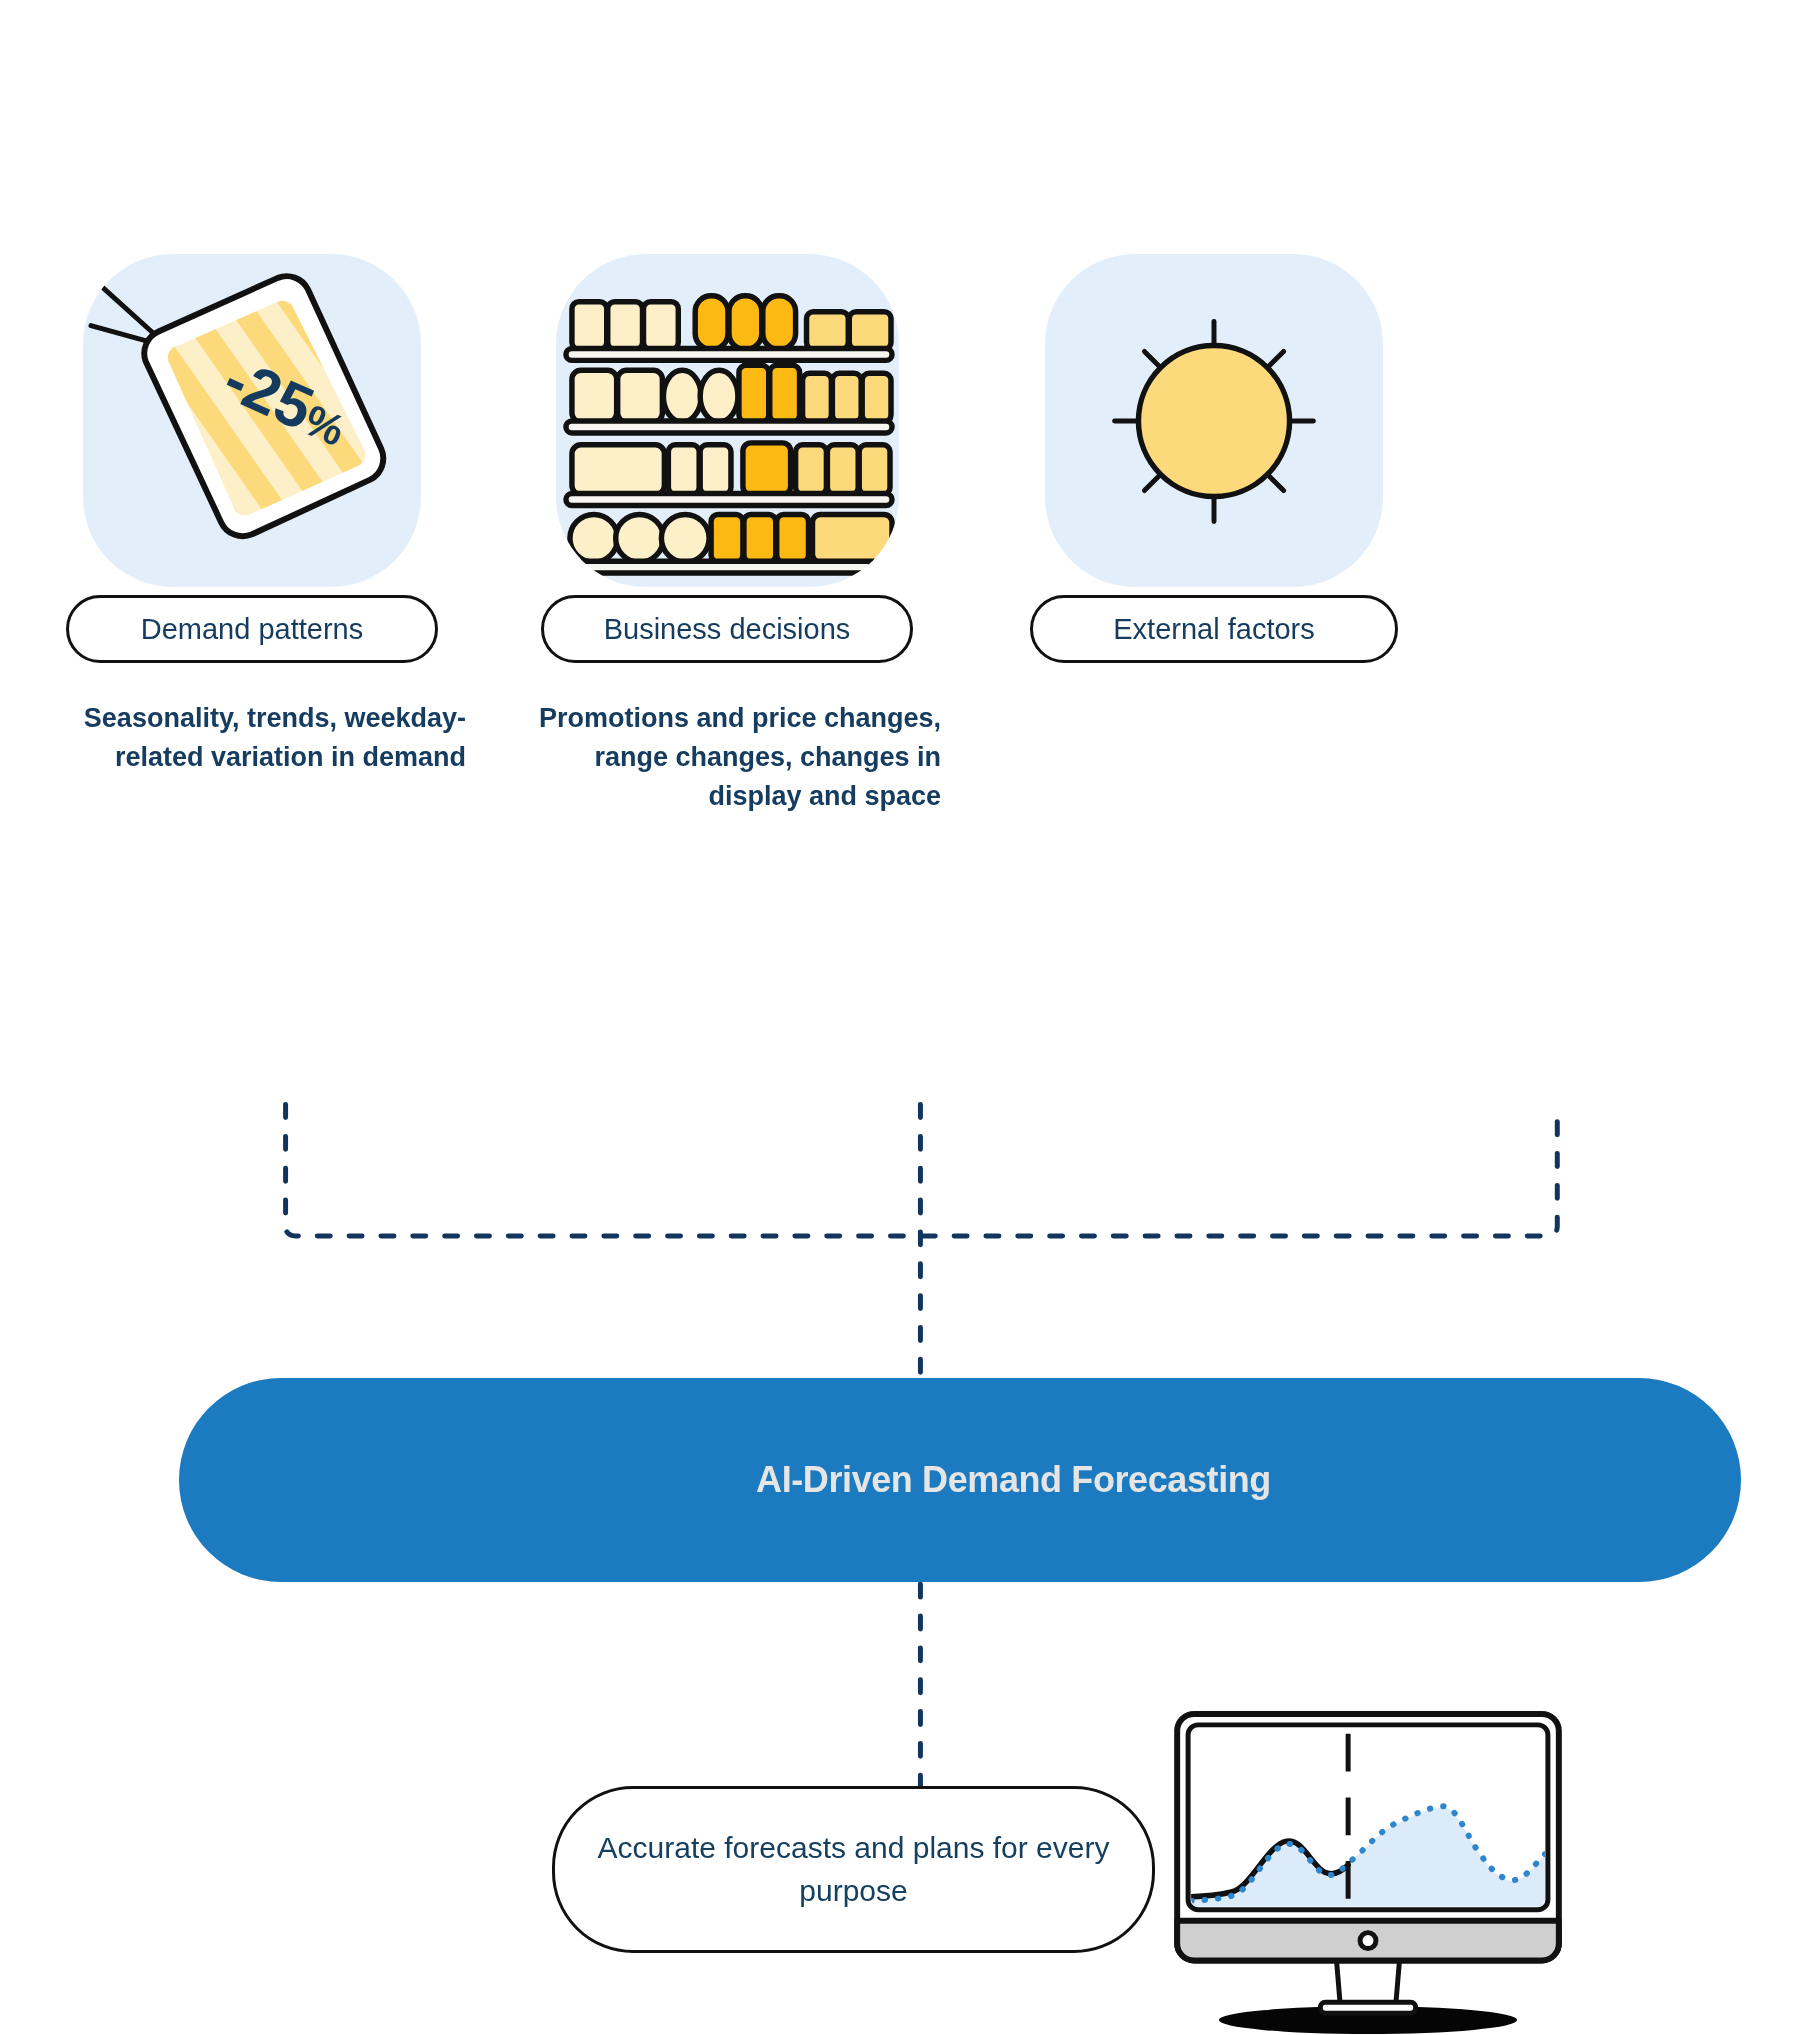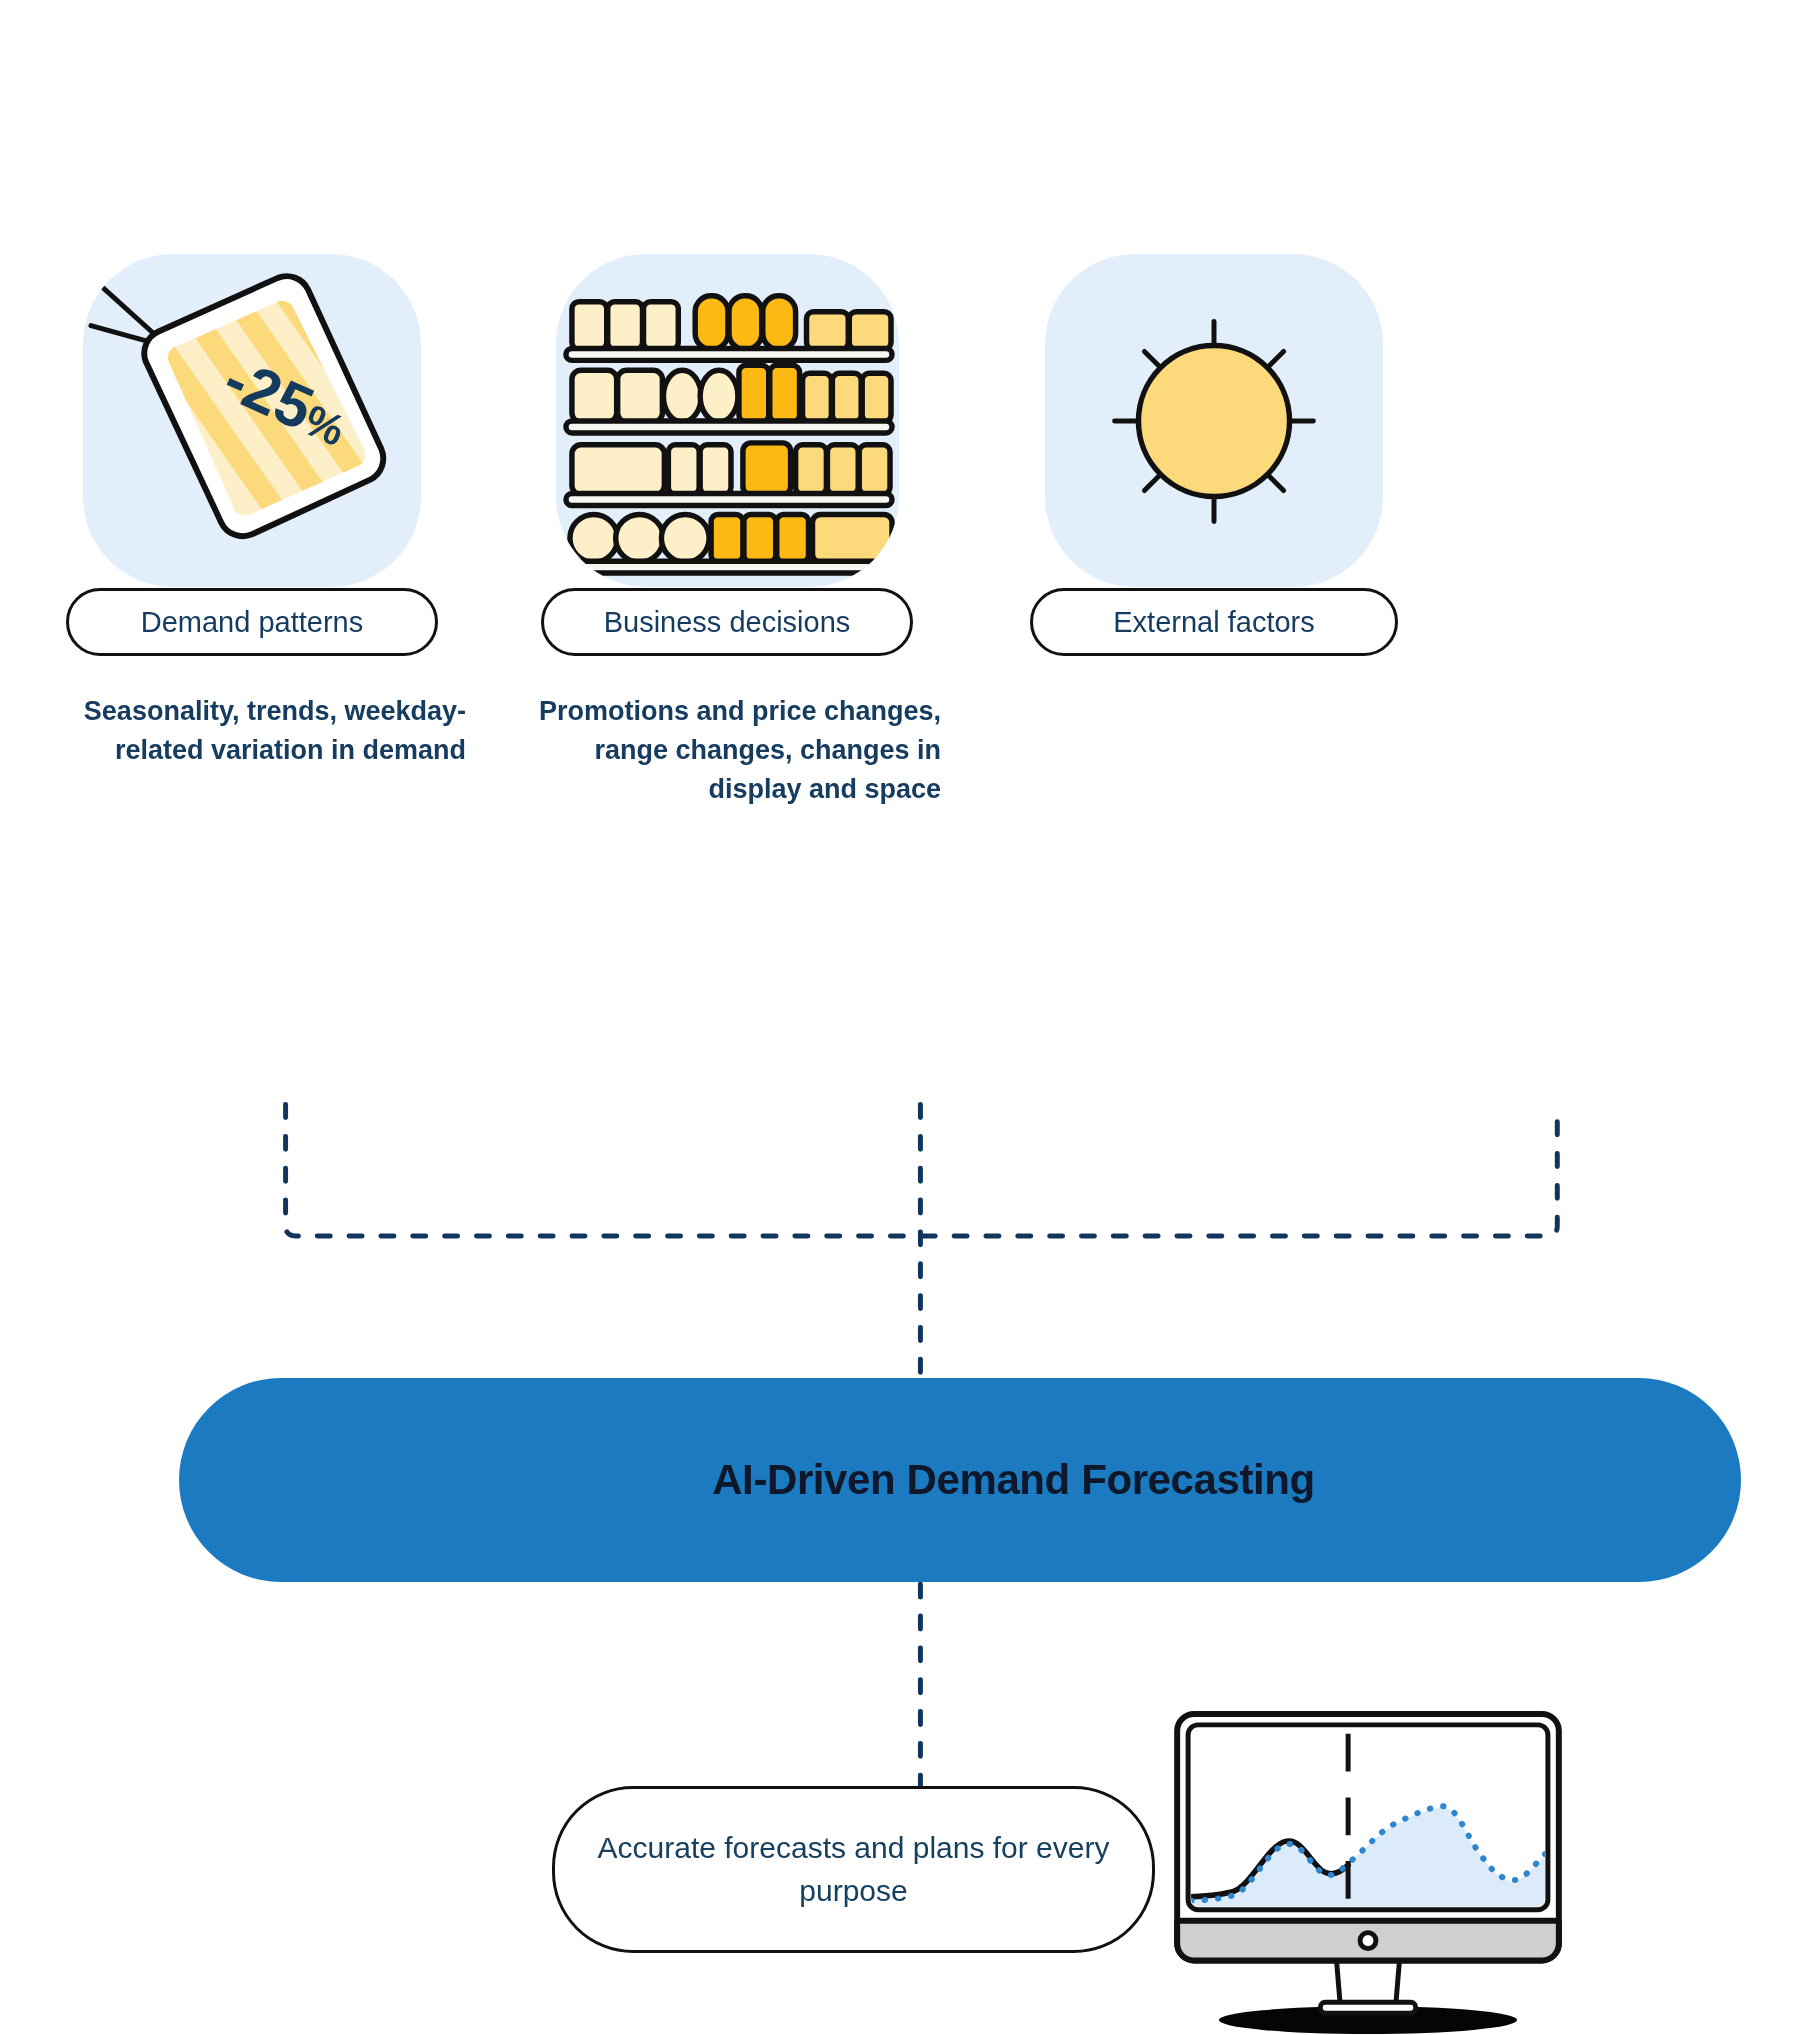--- a/index.html
+++ b/index.html
@@ -33,21 +33,21 @@
     margin:0 auto;
     background:#E2EFFB;
     border-radius:90px;
     position:relative;
     overflow:hidden;
   }
   .col-2 .iconcard{width:343px;}
   .col-3 .iconcard{width:338px;}
 
   .pill{
-    margin:1px auto 0;
+    margin:8px auto 0;
     border:3px solid #111;
     border-radius:40px;
     height:62px;
     display:flex;align-items:center;justify-content:center;
     background:#fff;
     font-size:29px;
     color:#153B5F;
     position:relative;z-index:4;
   }
   .col-1 .pill{width:366px;}
@@ -67,21 +67,21 @@
 
   
   .banner{
     position:absolute;left:179px;top:1378px;
     width:1562px;height:204px;
     background:#1B7AC0;
     border-radius:102px;
     display:flex;align-items:center;justify-content:center;
   }
   .banner-text{
-    font-size:42px;font-weight:bold;color:#0f172a;
+    font-size:36px;font-weight:bold;color:#e5e5e5;
     letter-spacing:-0.4px;
     margin-left:107px;
   }
   .ai-badge{
     position:absolute;left:104px;top:1353px;
     width:254px;height:254px;border-radius:50%;
     background:
       conic-gradient(from 200deg,
         #6FB4E8 0deg, #55A7E2 50deg, #7FA6DE 110deg,
         #C79BD4 165deg, #BE94D6 190deg, #6FAFE6 250deg,

